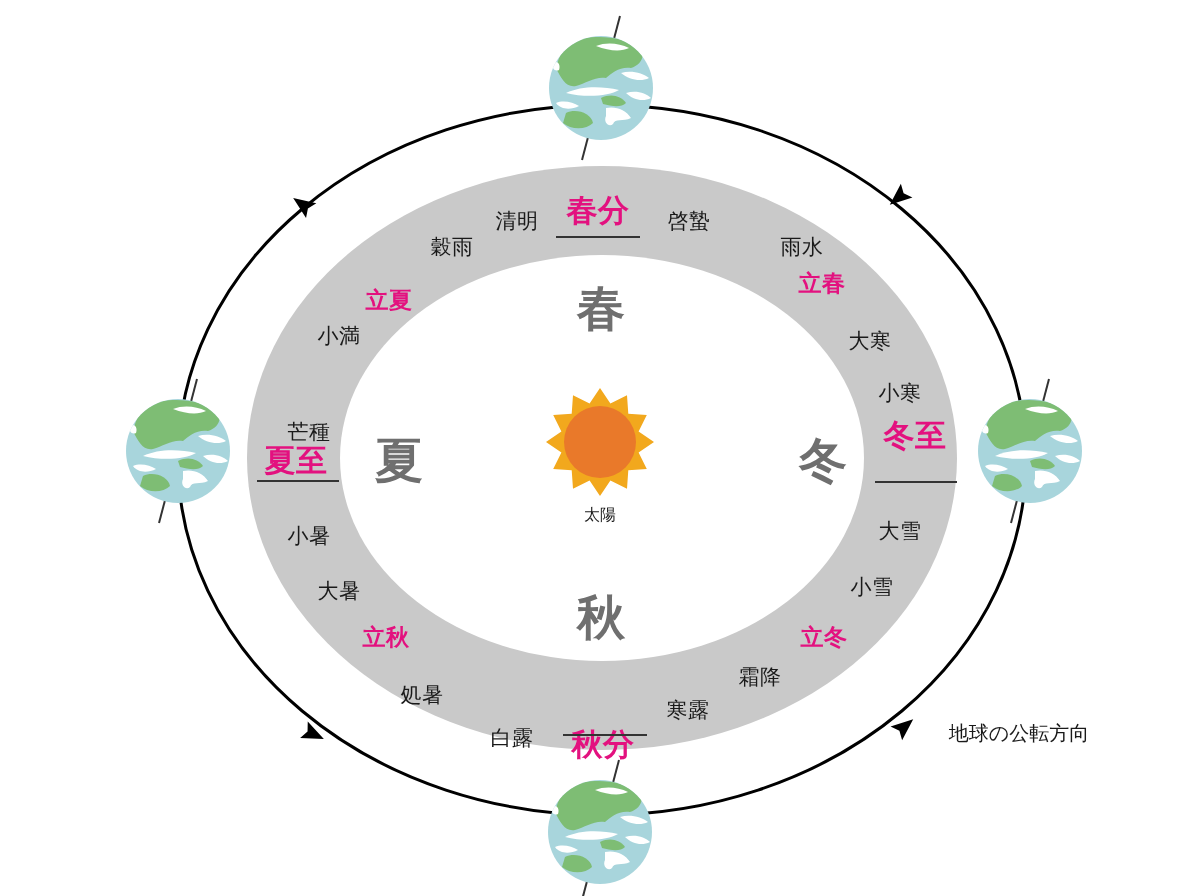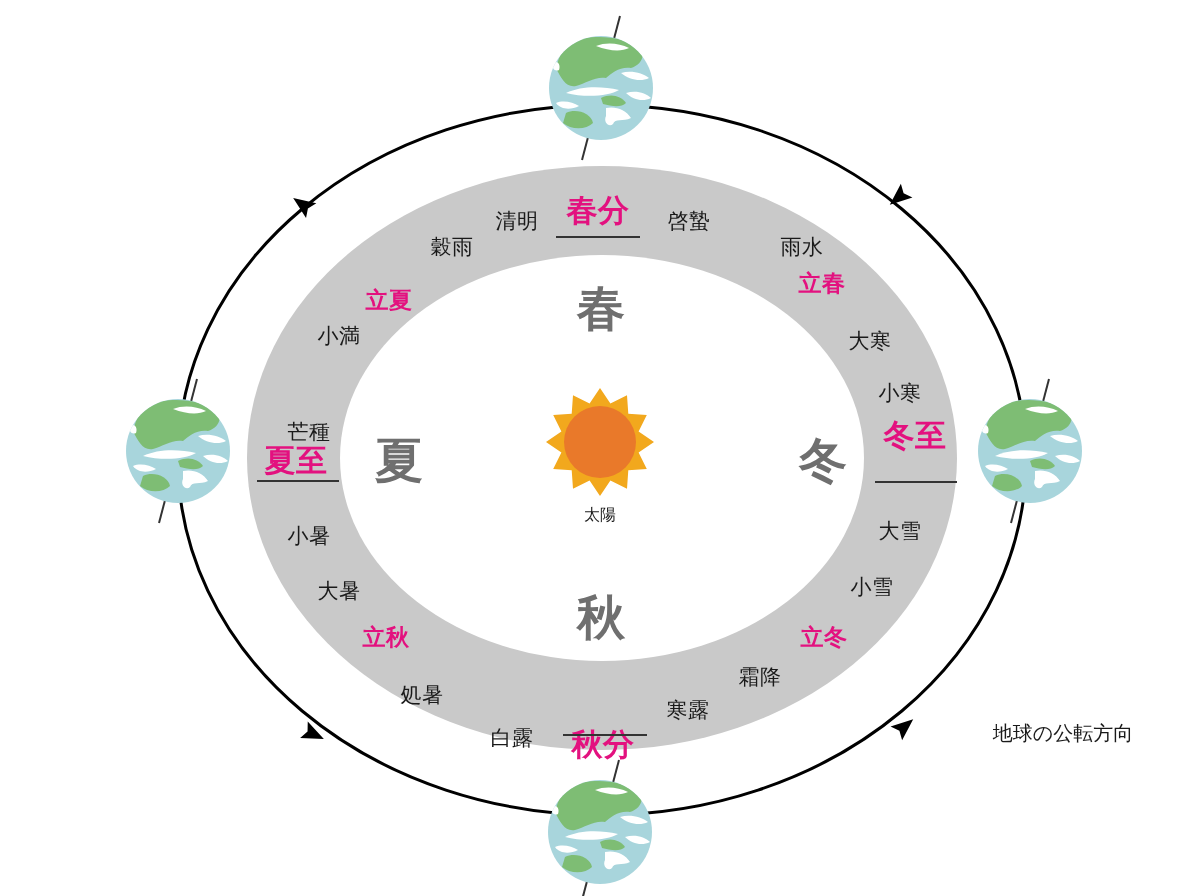--- a/index.html
+++ b/index.html
@@ -6,21 +6,21 @@
   body { width:1200px; height:896px; position:relative; overflow:hidden;
          font-family: "DejaVu Sans", "Liberation Sans", sans-serif; }
   #stage { position:absolute; left:0; top:0; width:1200px; height:896px; }
   .lbl { position:absolute; transform:translate(-50%,-50%); white-space:nowrap; line-height:1; }
   .term { font-size:21px; color:#1a1a1a; font-weight:500; letter-spacing:0.5px; }
   .term.major { color:#e3117f; font-weight:bold; font-size:23px; }
   .term.cardinal { color:#e3117f; font-size:31px; font-weight:bold; }
   .uline { position:absolute; height:2px; background:#333; }
   .season { font-size:48px; color:#6f6f6f; font-weight:bold; }
   .sun-label { font-size:16px; color:#1a1a1a; }
-  .legend { font-size:20px; color:#1a1a1a;margin-left:44px; }
+  .legend { font-size:20px; color:#1a1a1a; }
 </style>
 </head>
 <body>
 
 <div id="stage">
   <svg width="1200" height="896" viewBox="0 0 1200 896" style="position:absolute;left:0;top:0">
     <defs>
       <clipPath id="globeClip">
           <circle cx="0" cy="0" r="52"></circle>
         </clipPath>

